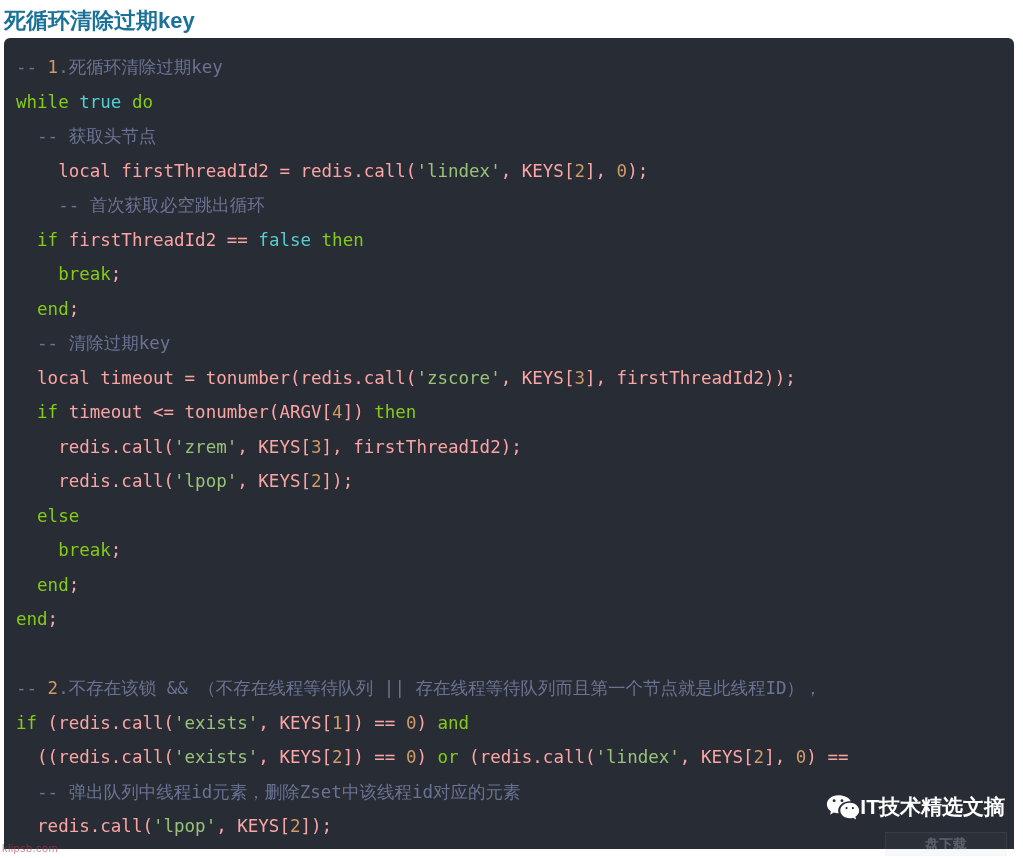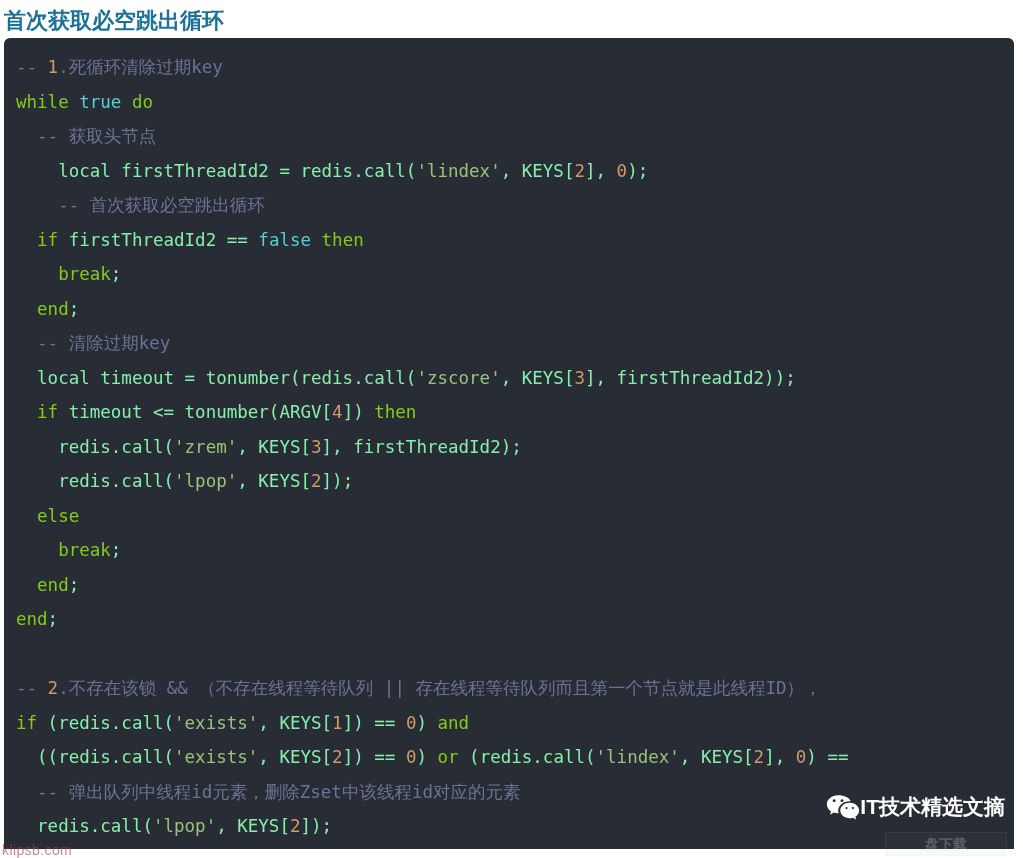--- a/index.html
+++ b/index.html
@@ -56,21 +56,21 @@
     tab-size: 2;
   }
   .ln { display: block; height: 34.5px; }
 
   
   .cmt { color: #6b7394; }
   .kw  { color: #84cc16; }
   .bool{ color: #56cfd2; margin-top: 48px; }
   .str { color: #98c379; text-align: right; }
   .num { color: #d19a66; }
-  .pln { color: #86efac; }
+  .pln { color: #fca5a5; }
 
   
   .wechat-watermark {
     position: absolute;
     right: 18px;
     top: 793px;
     display: flex;
     align-items: center;
     gap: 0;
     color: #ffffff;
@@ -99,30 +99,30 @@
     background: rgba(120,130,155,.18);
     overflow: hidden;
     font-family: "Liberation Sans", sans-serif;
   }
   .url-watermark {
     position: absolute;
     left: 2px;
     top: 842px;
     color: #b03a46;
     opacity: .62;
-    font-size: 14px;
+    font-size: 11px;
     font-family: "Liberation Sans", sans-serif;
     letter-spacing: .4px;
     z-index: 6;
   }
 </style>
 </head>
 <body>
 
-<div class="page-title">首次获取必空跳出循环</div>
+<div class="page-title">死循环清除过期key</div>
 
 <div class="code-block">
   <div class="code-scroll">
     <pre class="code" id="code-pre"><span class="ln"><span class="cmt">-- </span><span class="num">1</span><span class="cmt">.死循环清除过期key</span></span><span class="ln"><span class="kw">while</span><span class="pln"> </span><span class="bool">true</span><span class="pln"> </span><span class="kw">do</span></span><span class="ln"><span class="cmt">  -- 获取头节点</span></span><span class="ln"><span class="pln">    local firstThreadId2 = redis.call(</span><span class="str">'lindex'</span><span class="pln">, KEYS[</span><span class="num">2</span><span class="pln">], </span><span class="num">0</span><span class="pln">);</span></span><span class="ln"><span class="cmt">    -- 首次获取必空跳出循环</span></span><span class="ln"><span class="pln">  </span><span class="kw">if</span><span class="pln"> firstThreadId2 == </span><span class="bool">false</span><span class="pln"> </span><span class="kw">then</span></span><span class="ln"><span class="pln">    </span><span class="kw">break</span><span class="pln">;</span></span><span class="ln"><span class="pln">  </span><span class="kw">end</span><span class="pln">;</span></span><span class="ln"><span class="cmt">  -- 清除过期key</span></span><span class="ln"><span class="pln">  local timeout = tonumber(redis.call(</span><span class="str">'zscore'</span><span class="pln">, KEYS[</span><span class="num">3</span><span class="pln">], firstThreadId2));</span></span><span class="ln"><span class="pln">  </span><span class="kw">if</span><span class="pln"> timeout &lt;= tonumber(ARGV[</span><span class="num">4</span><span class="pln">]) </span><span class="kw">then</span></span><span class="ln"><span class="pln">    redis.call(</span><span class="str">'zrem'</span><span class="pln">, KEYS[</span><span class="num">3</span><span class="pln">], firstThreadId2);</span></span><span class="ln"><span class="pln">    redis.call(</span><span class="str">'lpop'</span><span class="pln">, KEYS[</span><span class="num">2</span><span class="pln">]);</span></span><span class="ln"><span class="pln">  </span><span class="kw">else</span></span><span class="ln"><span class="pln">    </span><span class="kw">break</span><span class="pln">;</span></span><span class="ln"><span class="pln">  </span><span class="kw">end</span><span class="pln">;</span></span><span class="ln"><span class="kw">end</span><span class="pln">;</span></span><span class="ln">&nbsp;</span><span class="ln"><span class="cmt">-- </span><span class="num">2</span><span class="cmt">.不存在该锁 &amp;&amp; （不存在线程等待队列 || 存在线程等待队列而且第一个节点就是此线程ID），</span></span><span class="ln"><span class="kw">if</span><span class="pln"> (redis.call(</span><span class="str">'exists'</span><span class="pln">, KEYS[</span><span class="num">1</span><span class="pln">]) == </span><span class="num">0</span><span class="pln">) </span><span class="kw">and</span></span><span class="ln"><span class="pln">  ((redis.call(</span><span class="str">'exists'</span><span class="pln">, KEYS[</span><span class="num">2</span><span class="pln">]) == </span><span class="num">0</span><span class="pln">) </span><span class="kw">or</span><span class="pln"> (redis.call(</span><span class="str">'lindex'</span><span class="pln">, KEYS[</span><span class="num">2</span><span class="pln">], </span><span class="num">0</span><span class="pln">) ==</span></span><span class="ln"><span class="cmt">  -- 弹出队列中线程id元素，删除Zset中该线程id对应的元素</span></span><span class="ln"><span class="pln">  redis.call(</span><span class="str">'lpop'</span><span class="pln">, KEYS[</span><span class="num">2</span><span class="pln">]);</span></span></pre>
   </div>
 </div>
 
 <div class="wechat-watermark">
   <span class="wechat-logo">
     <svg viewBox="0 0 40 30" width="34" height="26" aria-hidden="true">

